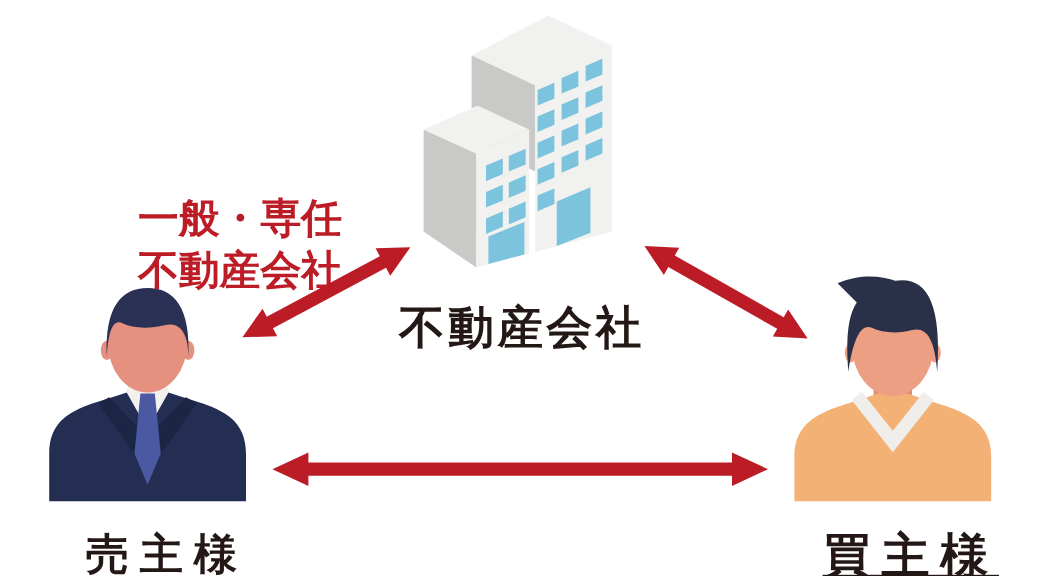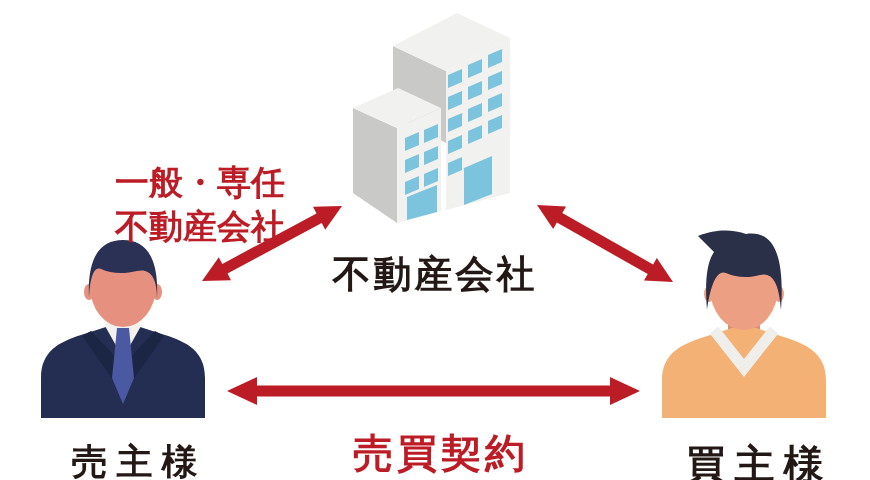--- a/index.html
+++ b/index.html
@@ -91,19 +91,18 @@
   </svg>
 
   <div class="abs label label-dark company-label">不動産会社</div>
 
   <div class="abs label label-red mediation-label">
     <div>一般・専任</div>
     <div>不動産会社</div>
   </div>
 
 
-  <div class="abs label label-red sale-label">売買契約</div>
 
   <div class="abs label label-dark seller-label">売主様</div>
 
   <div class="abs label label-dark buyer-label">買主様</div>
 
 </div>
 
 </body></html>

